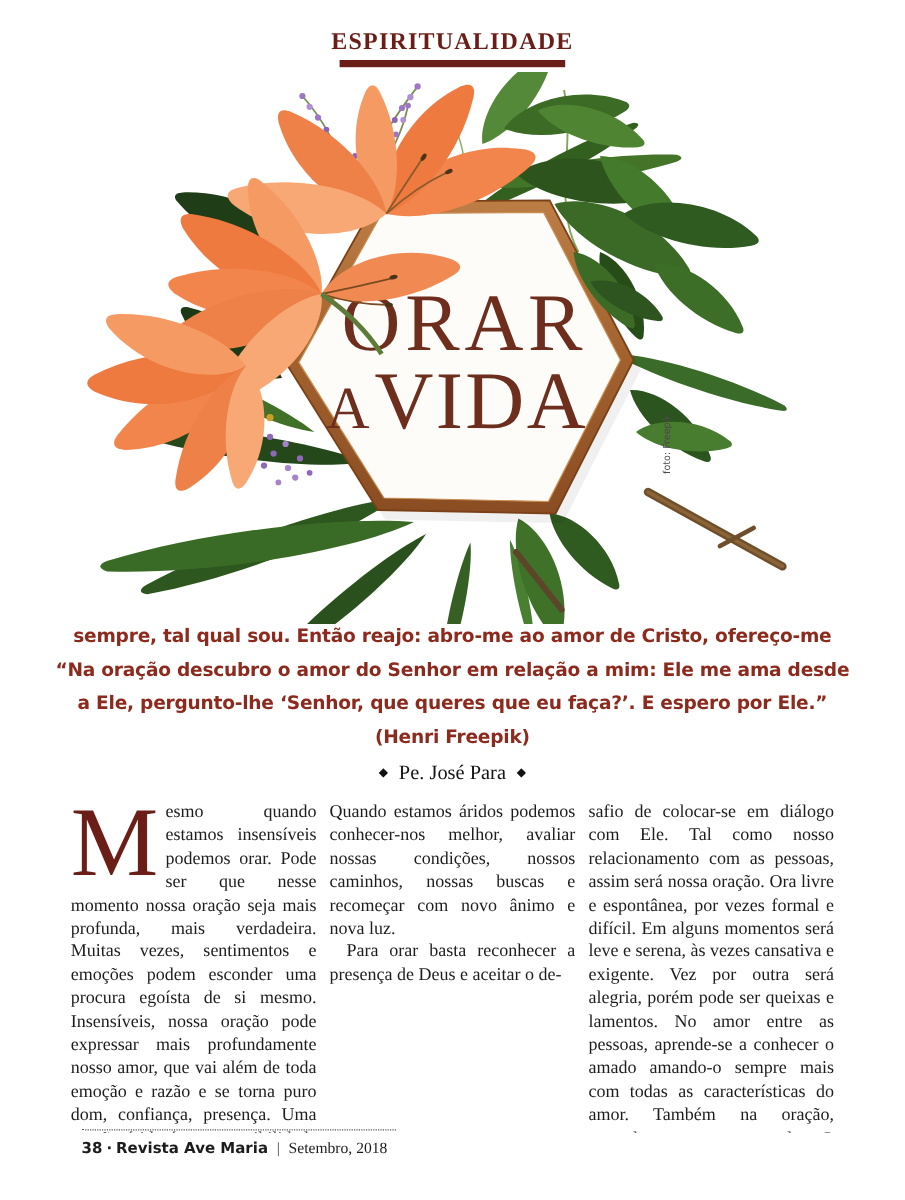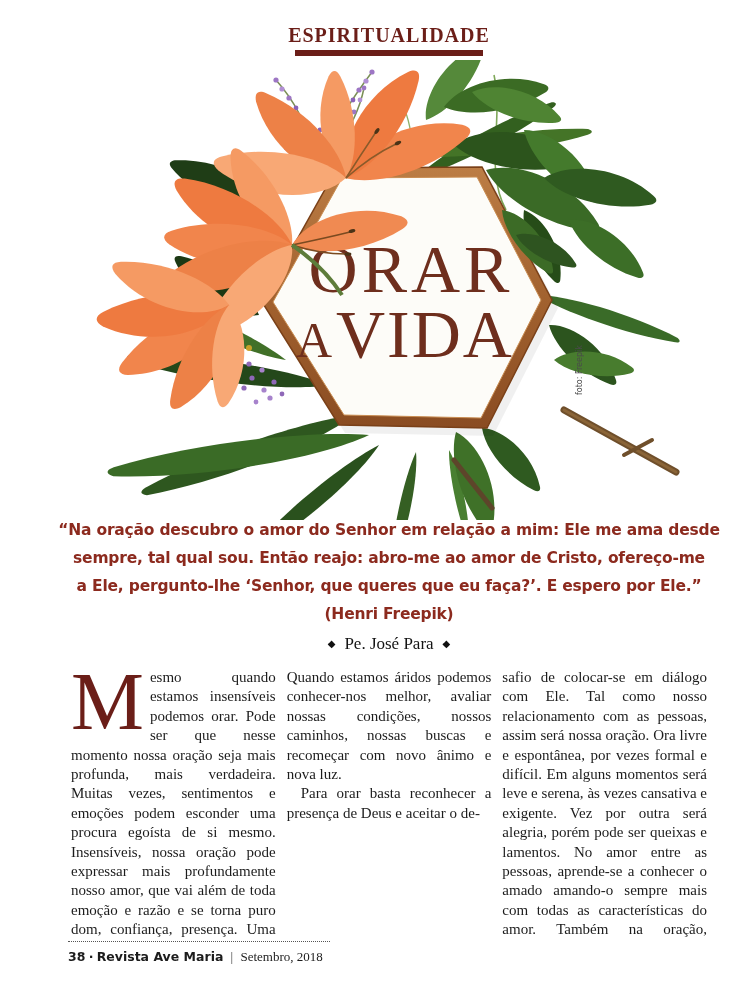--- a/index.html
+++ b/index.html
@@ -3,21 +3,21 @@
 <meta charset="utf-8">
 <style>
   :root{
     --maroon:#6b1e18; --title-brown:#6e2e1d; --quote-red:#8c2a1e;
     --wood-light:#bc7d45; --wood-dark:#8a4c22; --text-black:#1c1c1c;
   }
   *{margin:0;padding:0;box-sizing:border-box;}
   html,body{background:#fff;}
   .page{
     position:relative;width:754px;height:1000px;margin:0 auto;background:#fff;
-    overflow:hidden;font-family:"Liberation Serif",serif;color:var(--text-black,#1c1c1c);padding-left:24px;
+    overflow:hidden;font-family:"Liberation Serif",serif;color:var(--text-black,#1c1c1c);
   }
   
   .section-header{text-align:center;padding-top:24px;height:60px;}
   .section-label{
     display:inline-block;font-family:"Liberation Serif",serif;font-weight:bold;
     font-size:20px;letter-spacing:1px;color:var(--maroon,#6b1e18);
   }
   .section-underline{width:188px;height:6px;background:var(--maroon,#6b1e18);margin:3px auto 0;}
   
   .hero{position:relative;height:452px;text-align:right;}
@@ -224,22 +224,22 @@
         <use href="#petal" transform="translate(205,245) rotate(120) scale(1.15)" fill="#ed8147"></use>
         <use href="#petal" transform="translate(205,245) rotate(95) scale(1.0)" fill="#f8a875"></use>
         <path d="M268,185 C290,200 305,215 318,235" stroke="#5d7c3a" stroke-width="4" fill="none"></path>
       </g>
 
       <text transform="translate(558,335) rotate(-90)" font-size="8" fill="#4a4a4a" font-family="DejaVu Sans, sans-serif">foto: Freepik</text>
     </svg>
   </figure>
 
   <section class="quote-block">
+    <div class="quote-line">sempre, tal qual sou. Então reajo: abro-me ao amor de Cristo, ofereço-me</div>
     <div class="quote-line">“Na oração descubro o amor do Senhor em relação a mim: Ele me ama desde</div>
-    <div class="quote-line">sempre, tal qual sou. Então reajo: abro-me ao amor de Cristo, ofereço-me</div>
     <div class="quote-line">a Ele, pergunto-lhe ‘Senhor, que queres que eu faça?’. E espero por Ele.”</div>
     <div class="quote-attribution">(Henri Freepik)</div>
   </section>
 
   <div class="byline">
     <span class="diamond">◆</span><span>Pe. José Para</span><span class="diamond">◆</span>
   </div>
 
   <section class="article-columns">
     <div class="col">

